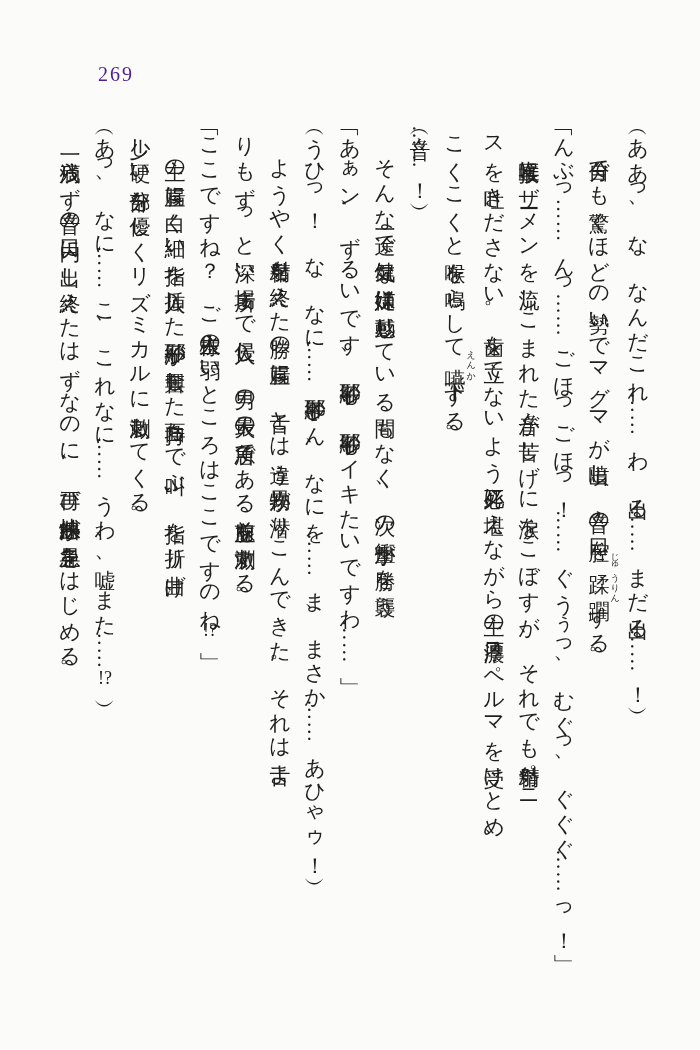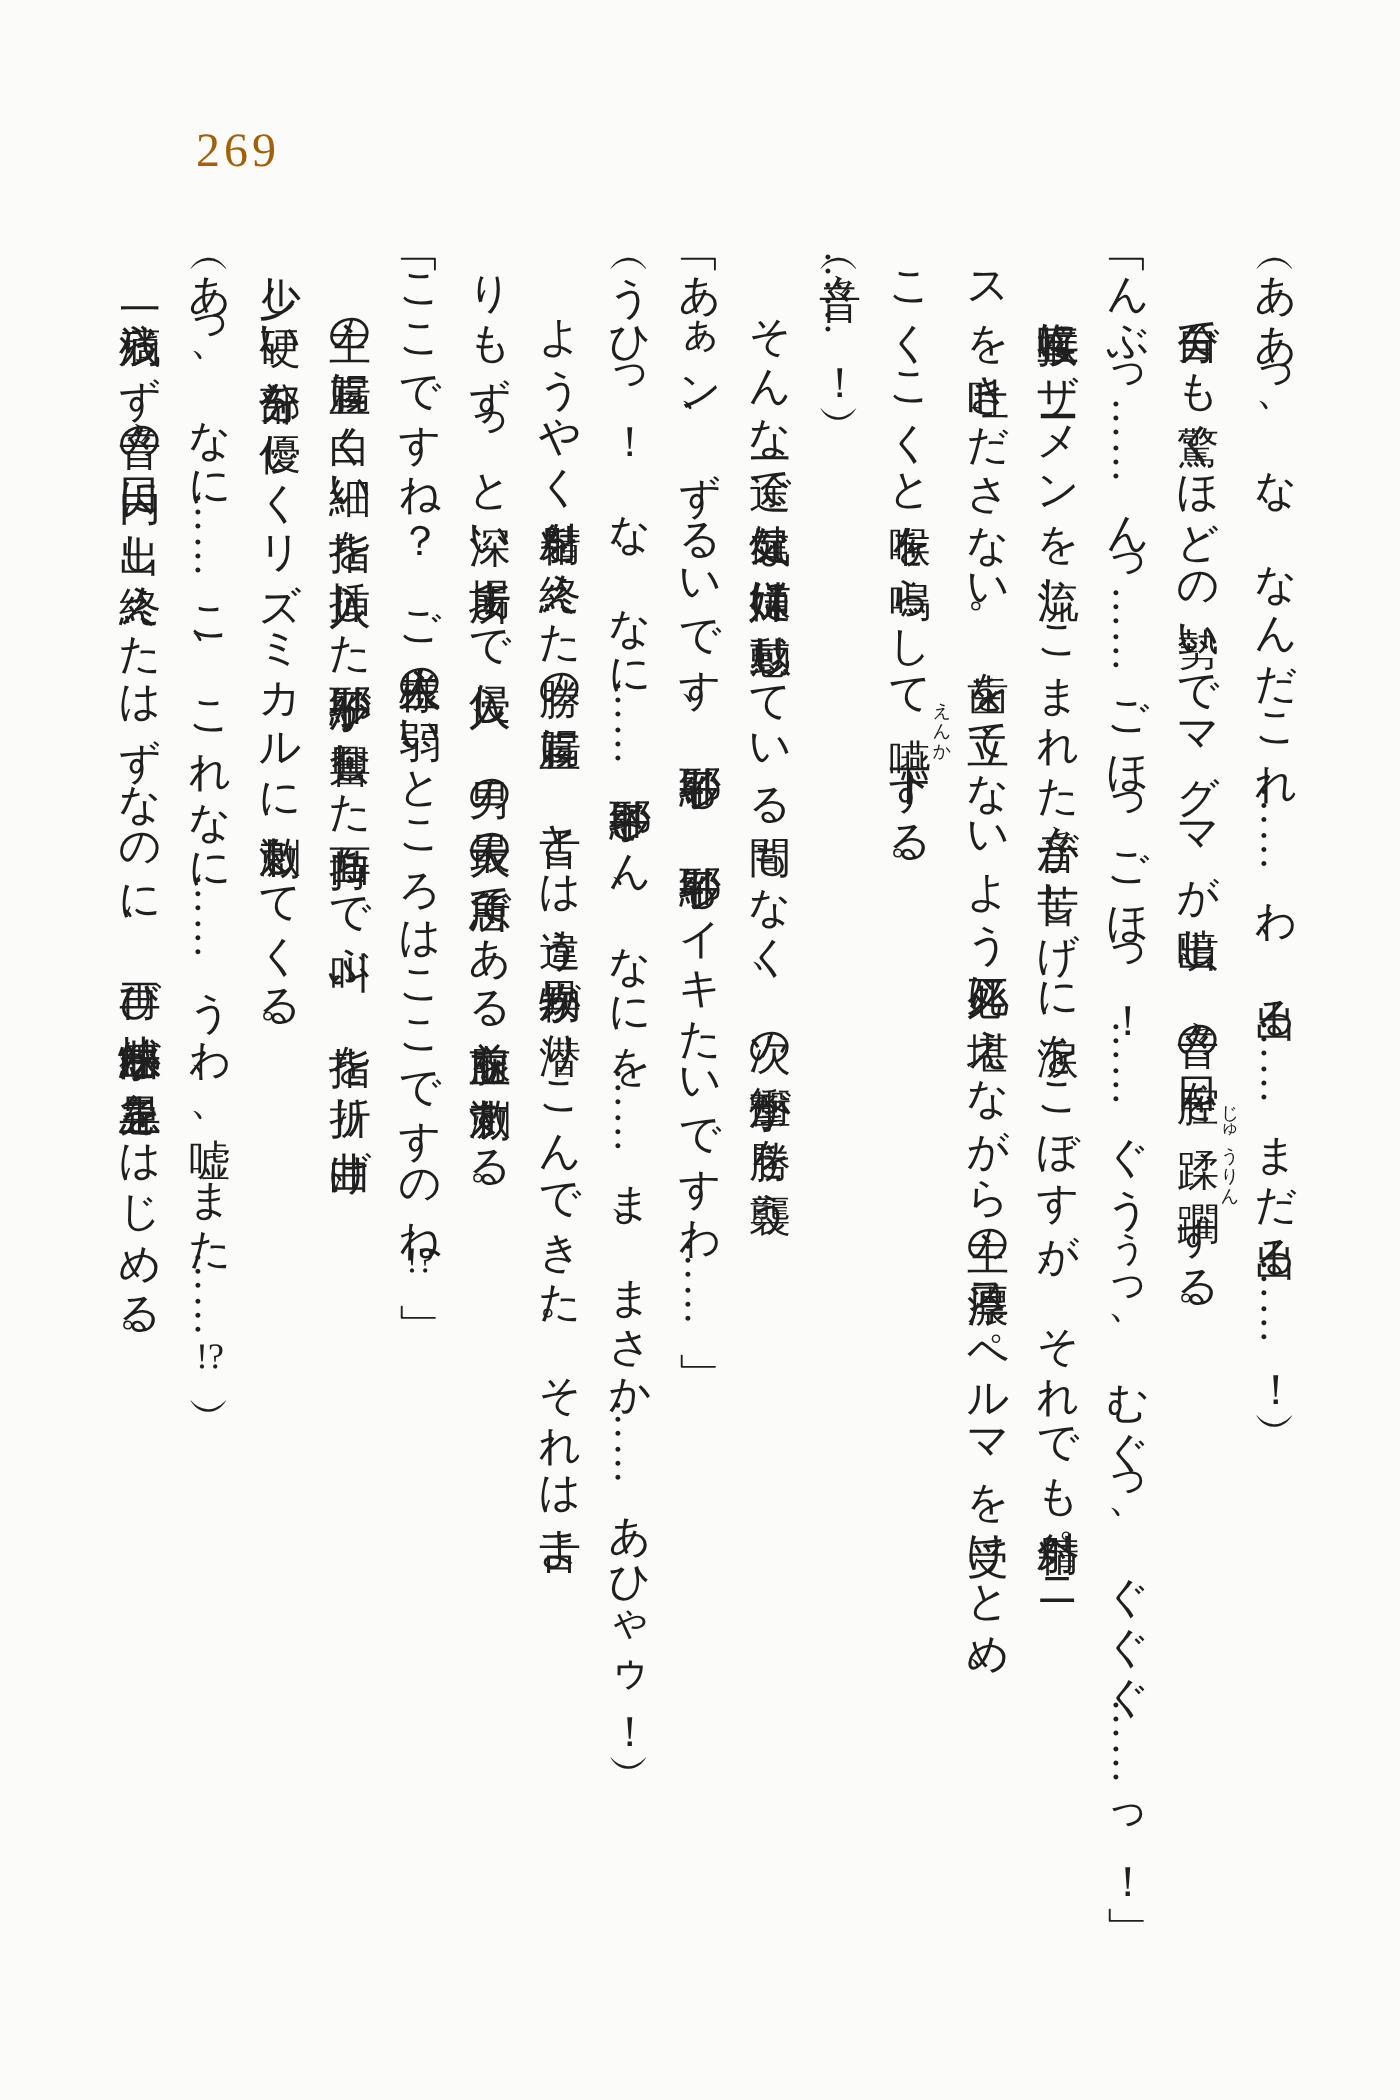--- a/index.html
+++ b/index.html
@@ -8,23 +8,23 @@
     height: 1050px;
     position: relative;
     overflow: hidden;
     background: #fbfbf9;
     font-family: "Liberation Serif", "DejaVu Serif", serif;
   }
   .page-number {
     position: absolute;
     top: 63px;
     left: 98px;
-    font-size: 24px;
+    font-size: 20px;
     letter-spacing: 2px;
-    color: #a16207;
+    color: #4c1d95;
   }
   .text-area {
     position: absolute;
     top: 122px;
     right: 45px;
     width: 598px;
     height: 905px;
     writing-mode: vertical-rl;
     -webkit-writing-mode: vertical-rl;
     text-orientation: mixed;

